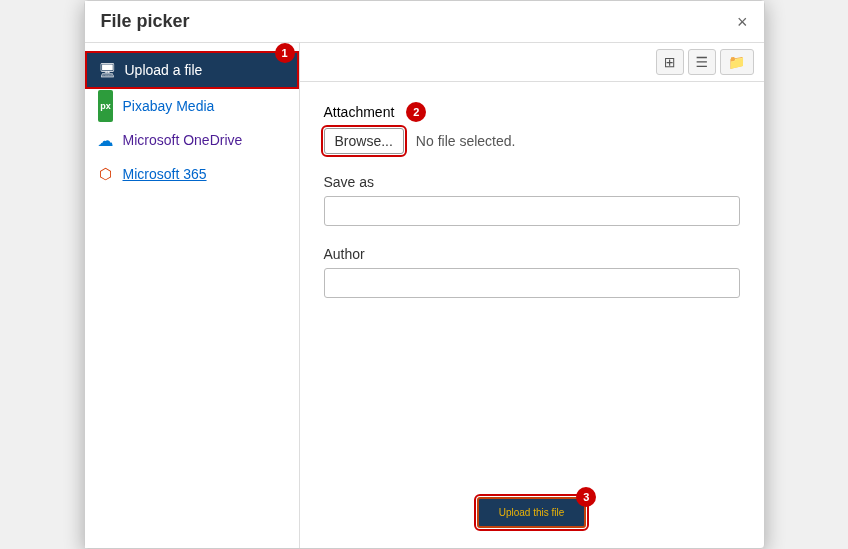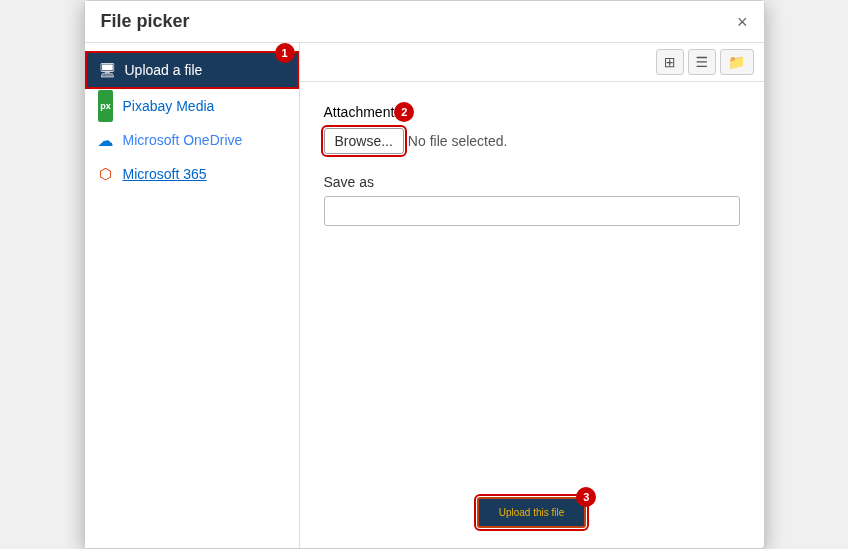--- a/index.html
+++ b/index.html
@@ -126,21 +126,21 @@
       color: #fff;
       font-size: 11px;
       display: flex;
       align-items: center;
       justify-content: center;
       cursor: pointer;
     }
     .attachment-row {
       display: flex;
       align-items: center;
-      gap: 4px;
+      gap: 12px;
     }
     .browse-btn {
       background: #fff;
       border: 1px solid #999;
       border-radius: 3px;
       padding: 4px 10px;
       cursor: pointer;
       font-size: 14px;
       color: #333;
       outline: 2px solid #c00;
@@ -188,21 +188,21 @@
     }
     
     .sidebar-item-wrapper {
       position: relative;
     }
     
     .attachment-label-area {
       position: relative;
       display: inline-flex;
       align-items: center;
-      gap: 0;
+      gap: 12px;
       margin-bottom: 6px;
     }
     
     .num-badge {
       display: inline-flex;
       align-items: center;
       justify-content: center;
       width: 20px;
       height: 20px;
       background: #c00;
@@ -243,21 +243,21 @@
       <div class="sidebar-item">
         <span class="sidebar-icon">
           <span style="background:#2d9c3c; color:#fff; font-size:9px; font-weight:bold; padding:11px 2px; border-radius:2px;">px</span>
         </span>
         <span style="color:#0066cc;">Pixabay Media</span>
       </div>
 
       
       <div class="sidebar-item">
         <span class="sidebar-icon" style="color:#0078d4; font-size:16px;">☁</span>
-        <span style="color:#3b82f6;">Microsoft OneDrive</span>
+        <span style="color:#4c1d95;">Microsoft OneDrive</span>
       </div>
 
       
       <div class="sidebar-item">
         <span class="sidebar-icon" style="color:#d83b01; font-size:15px;">⬡</span>
         <span style="color:#0066cc;text-decoration:underline;">Microsoft 365</span>
       </div>
     </div>
 
     <div class="main-content">
@@ -287,20 +287,26 @@
           </div>
         </div>
 
         <div class="form-group">
           <div class="form-label">
             <span>Save as</span>
           </div>
           <input class="form-input" type="text" placeholder="" style="">
         </div>
 
+        <div class="form-group">
+          <div class="form-label">
+            <span>Author</span>
+          </div>
+          <input class="form-input" type="text" placeholder="" style="">
+        </div>
 
         <div class="form-group">
         </div>
       </div>
 
       <div class="footer-area">
         <div style="position:relative; display:inline-block;">
           <button class="upload-btn">Upload this file</button>
           <span class="num-badge" style="position:absolute; top:-10px; right:-10px;">3</span>
         </div>

